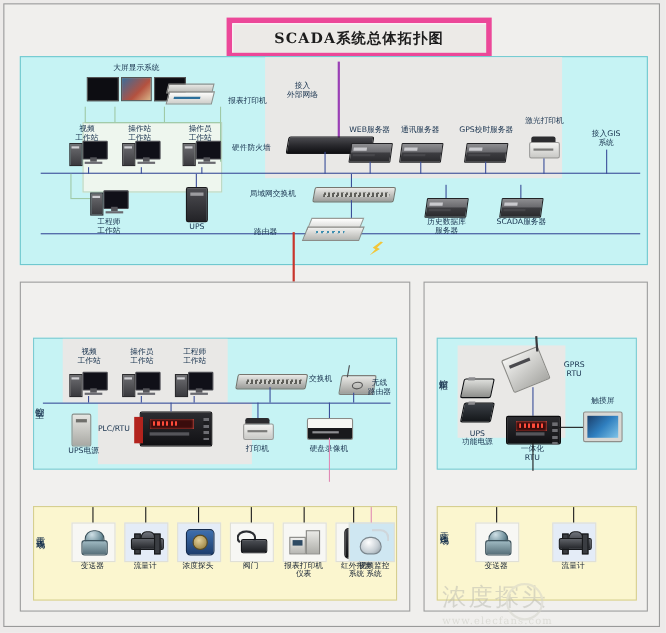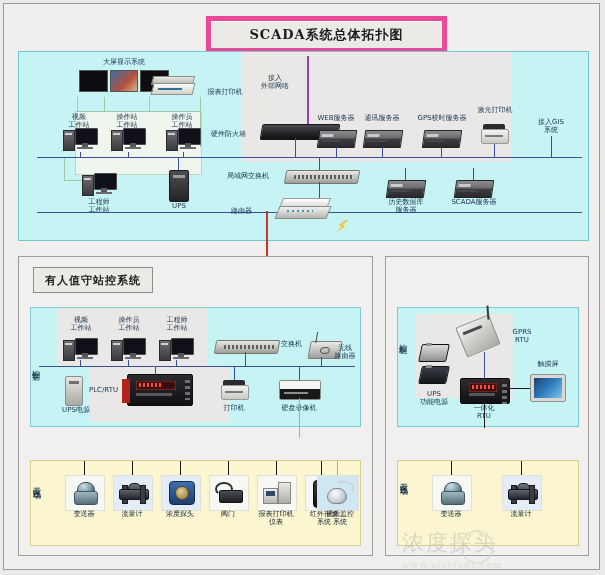--- a/index.html
+++ b/index.html
@@ -411,23 +411,20 @@
       <i></i>
       <i></i>
       <i></i>
   </div>
   <div class="lbl dark" style="left:422px;top:256px;width:82px;">CDMA/GPRS网络</div>
 
   <div class="vline red" style="left:232px;top:296px;height:22px;"></div>
   <div class="vline blk" style="left:312px;top:296px;height:18px;"></div>
 
   <div class="section sec-left">
-    <div class="sec-head" style="left:14px;top:10px;width:118px;height:24px;">
-      <span>有人值守站控系统</span>
-    </div>
 
     <div class="ctrl-room" style="left:11px;top:50px;width:331px;height:120px;">
       <div class="in-gray" style="left:26px;top:0;width:150px;height:58px;"></div>
       <div class="in-gray" style="left:58px;top:58px;width:140px;height:56px;"></div>
 
       <div class="hline" style="left:8px;top:58px;width:316px;"></div>
 
       <div class="pc" style="left:32px;top:30px;">
         <div class="tower"></div>
           <div class="scr"></div>

